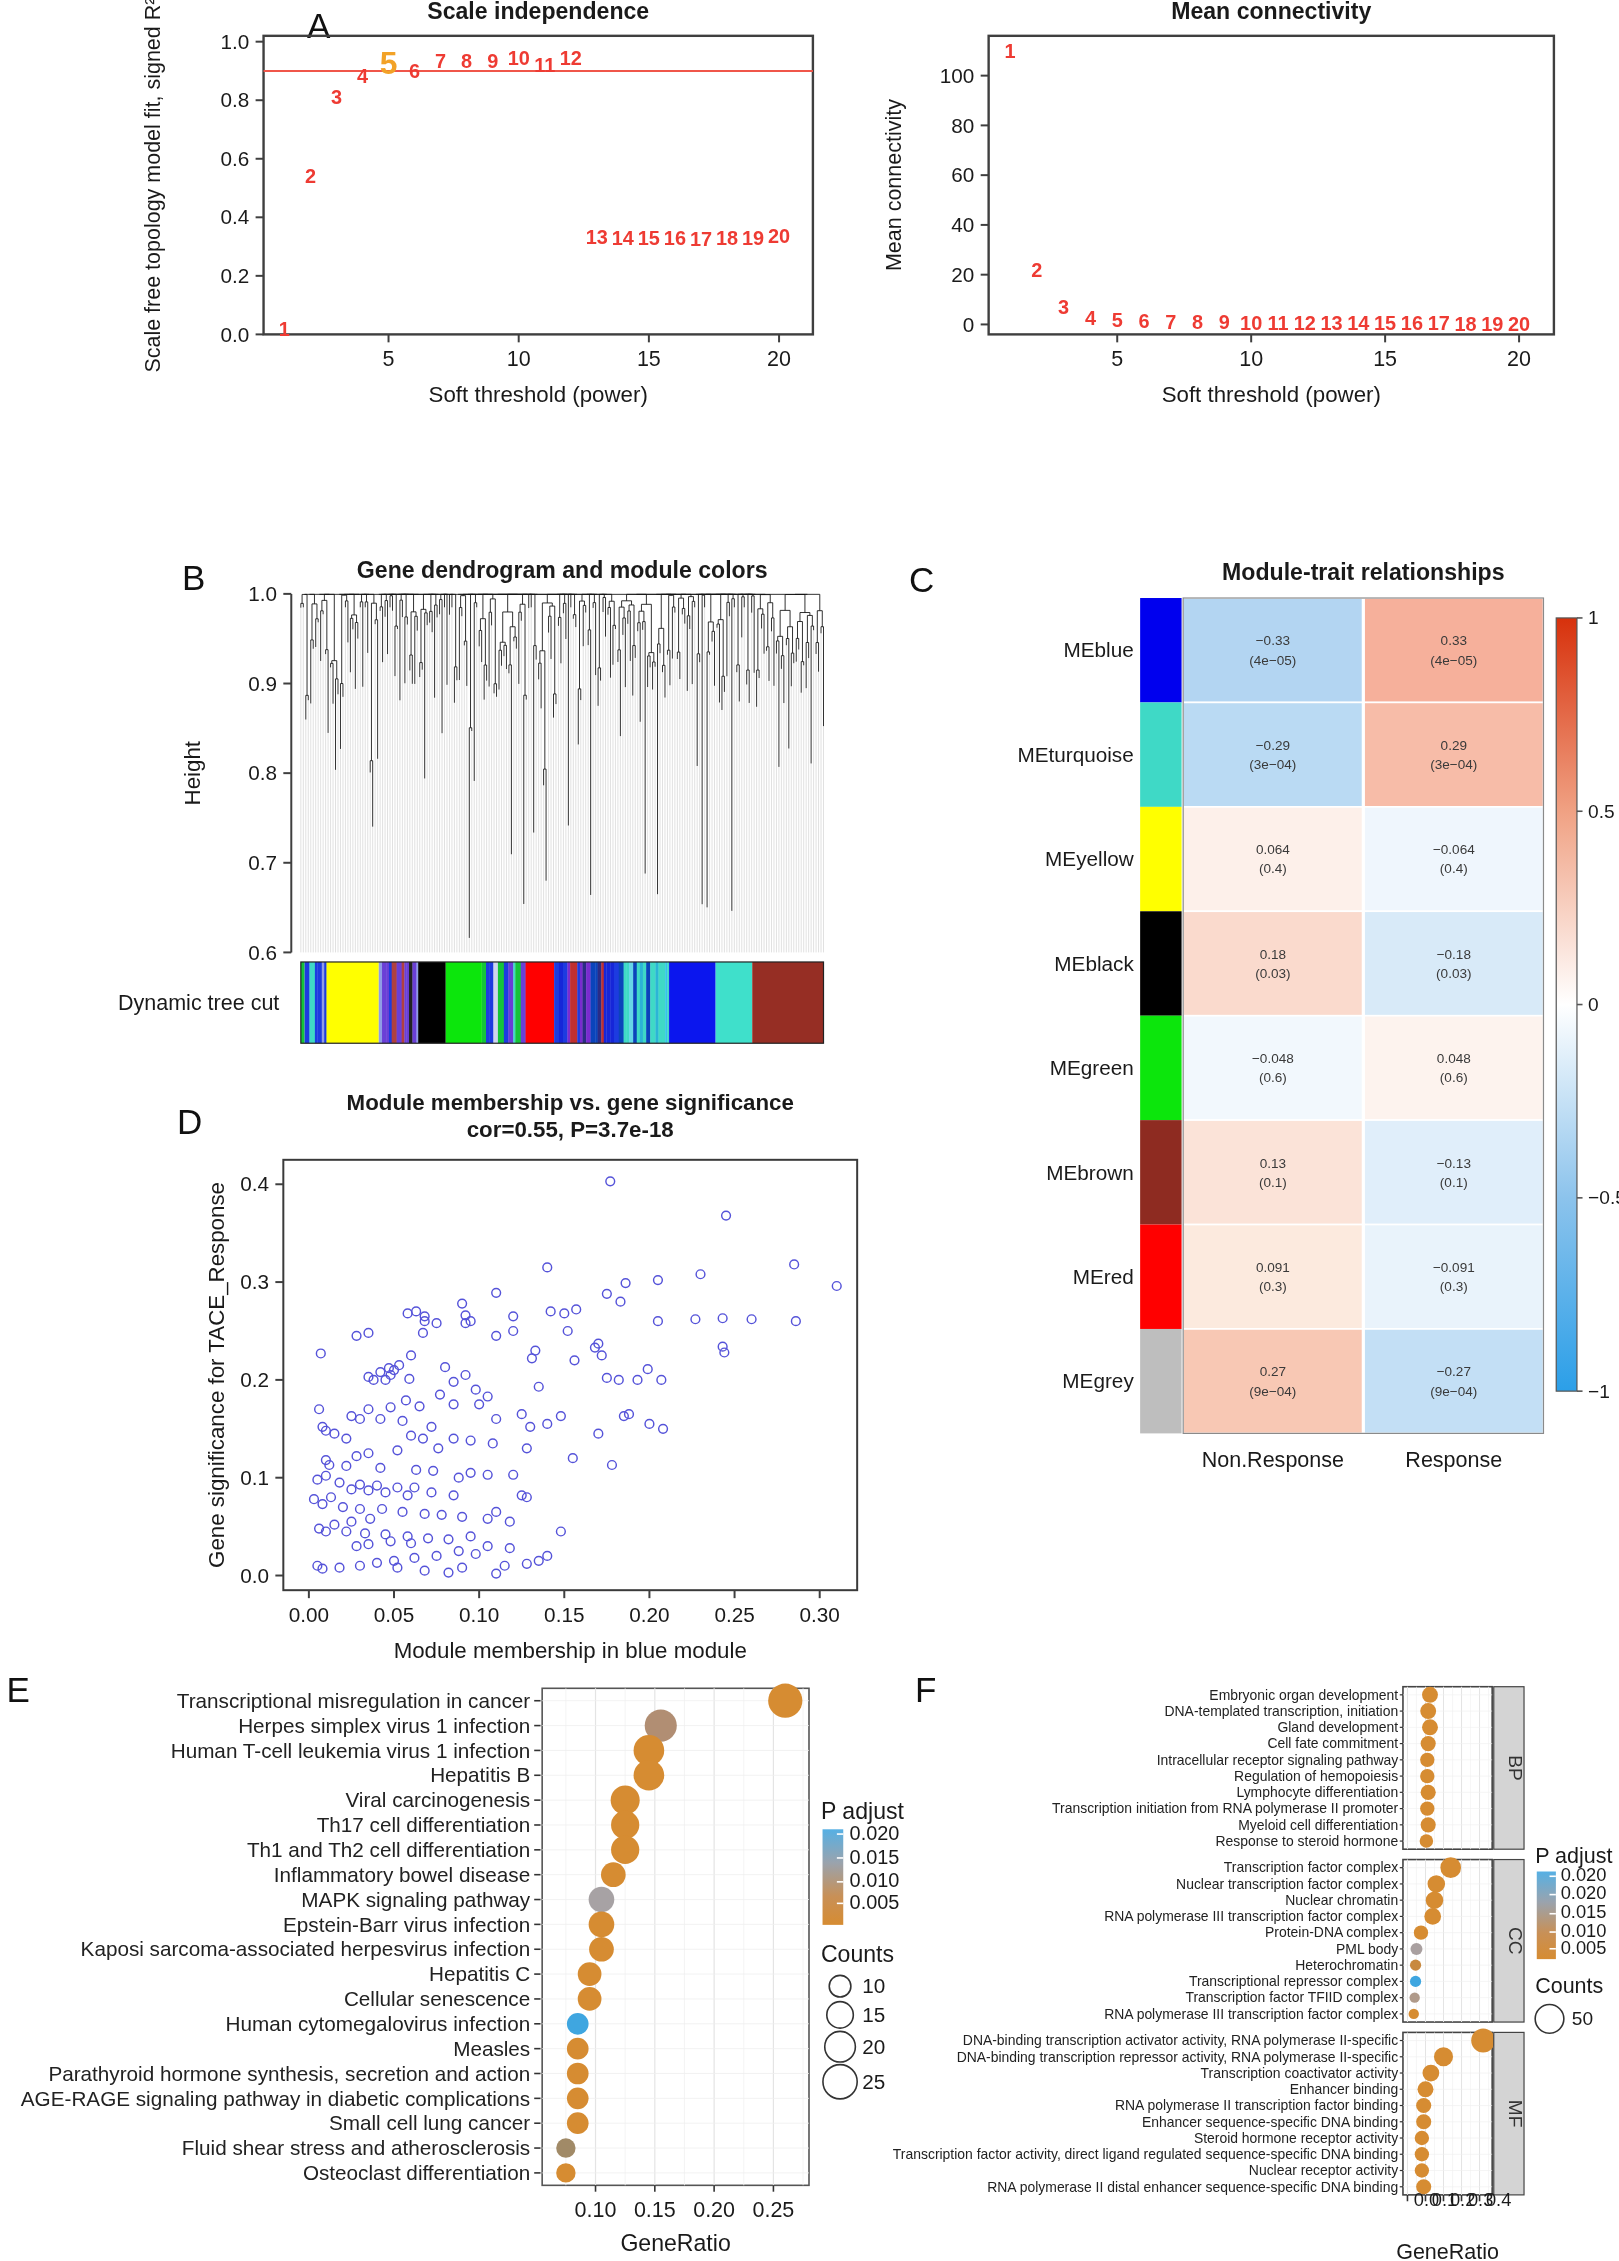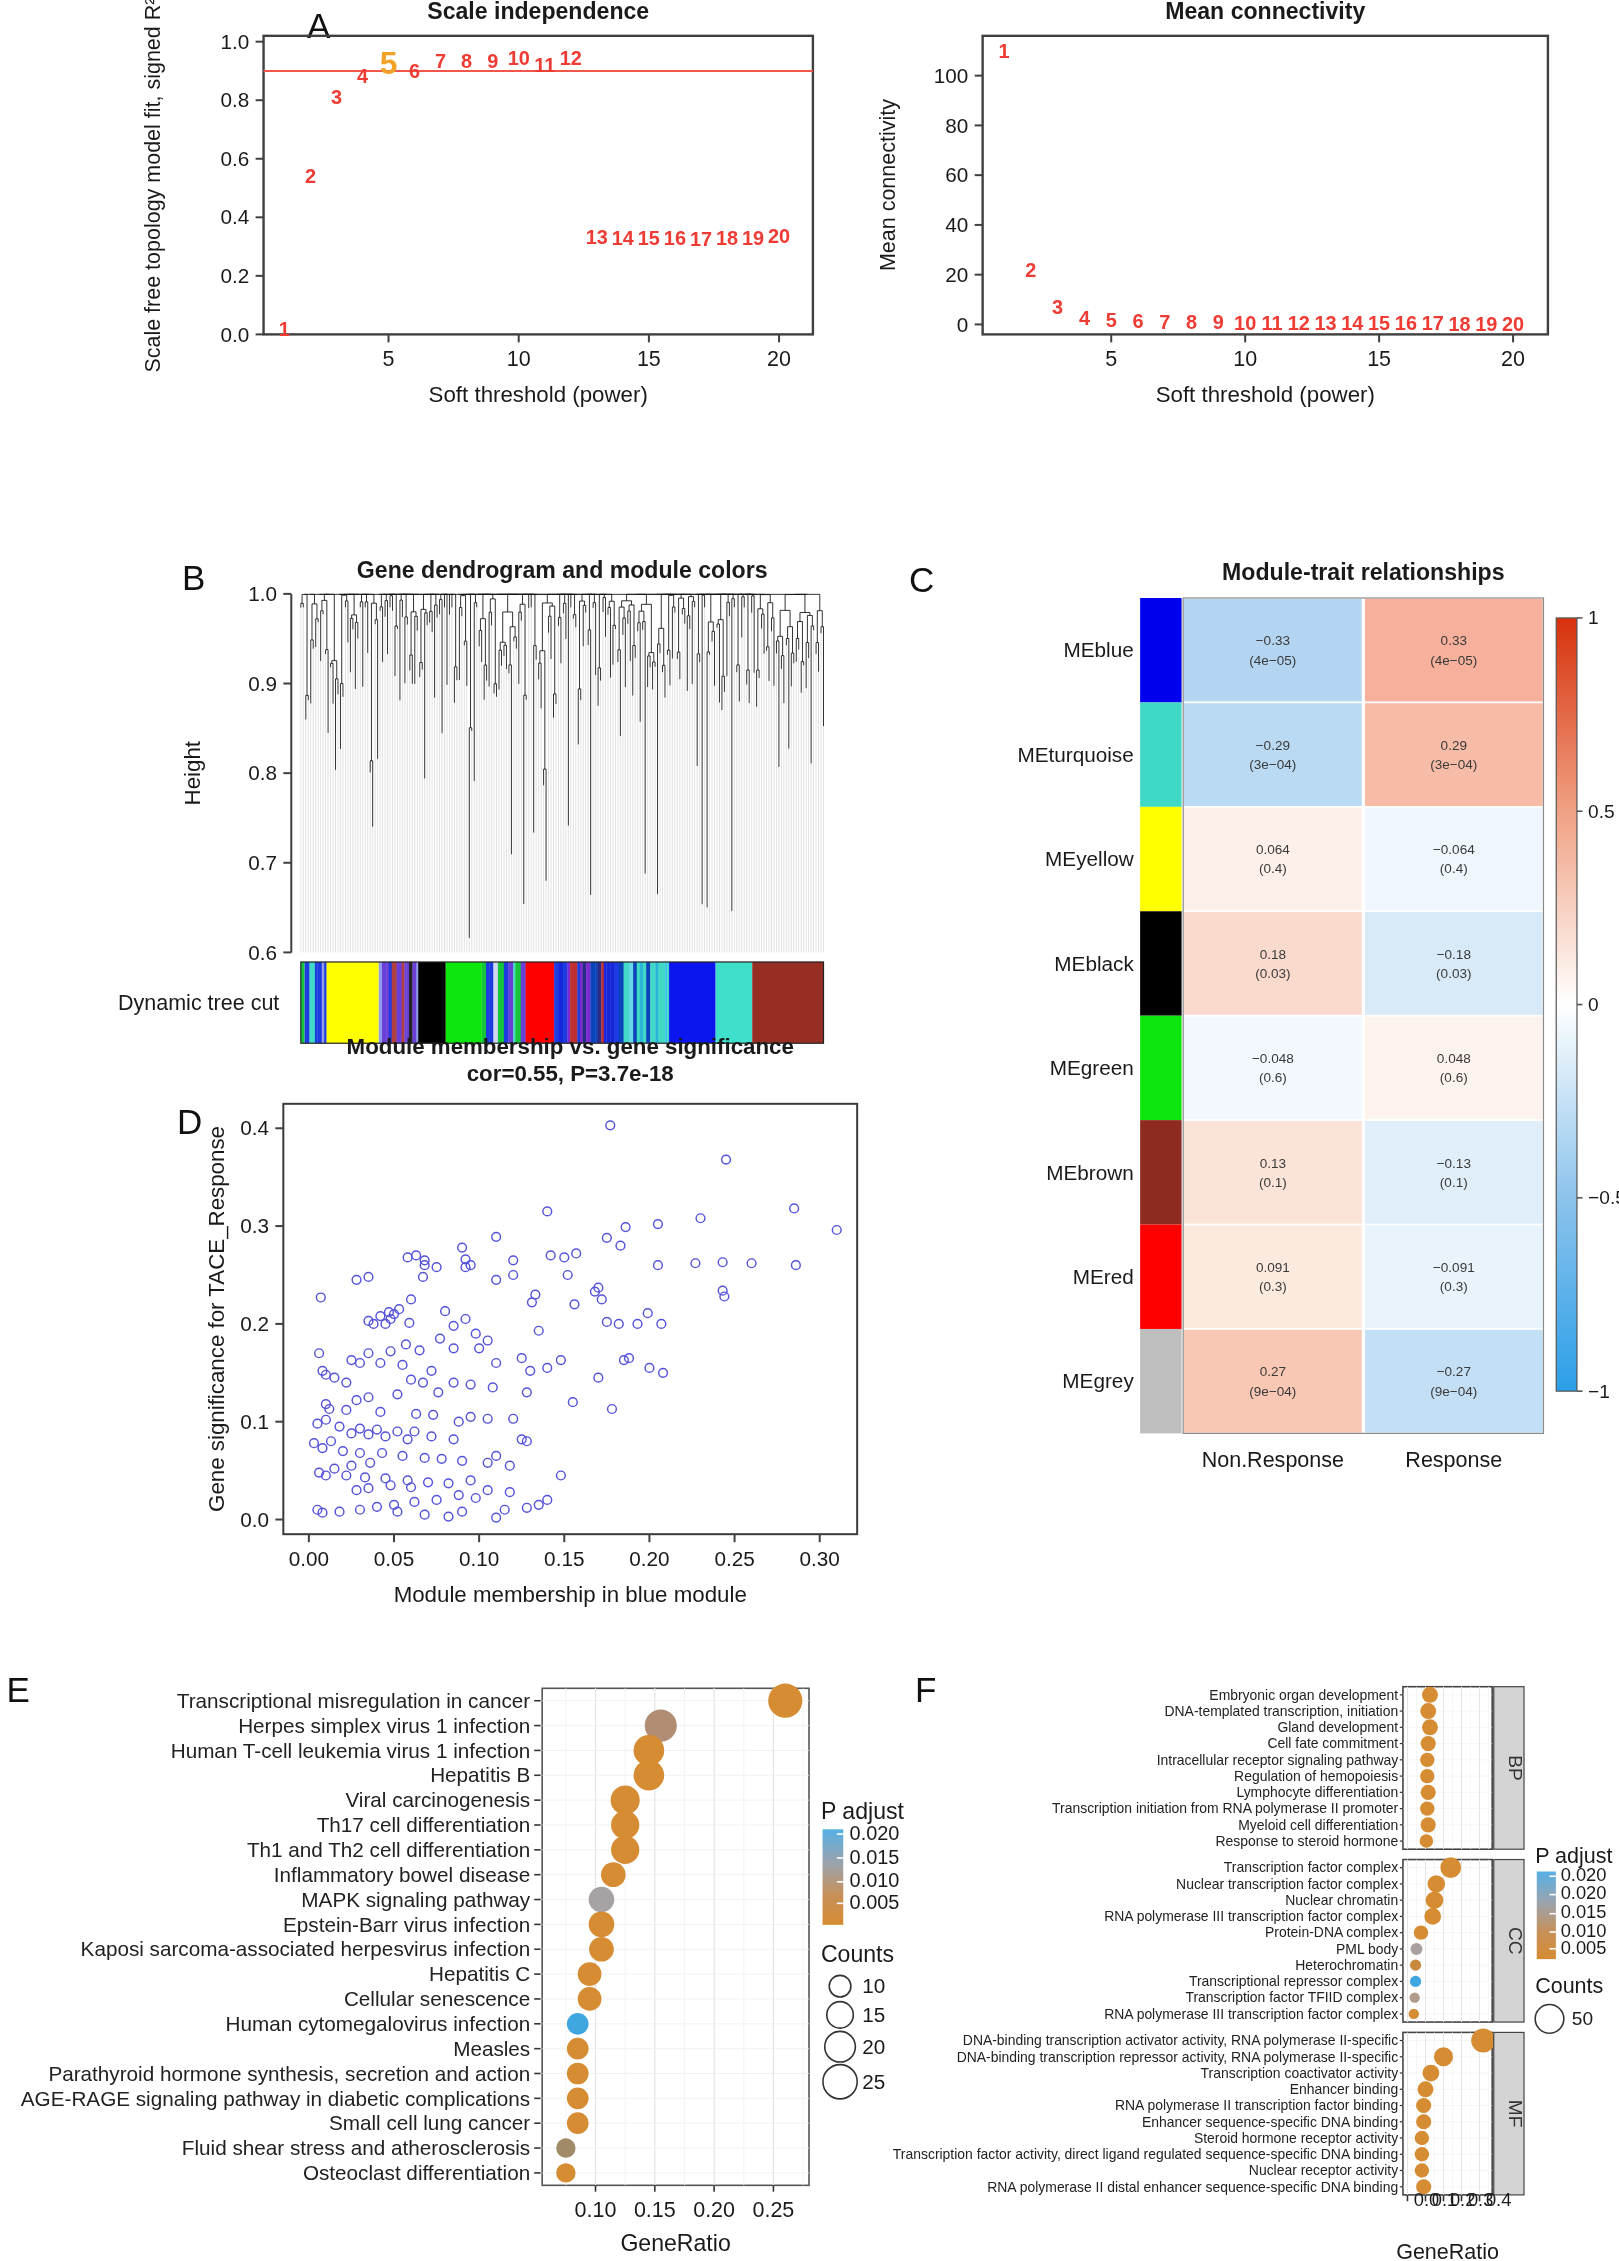--- a/index.html
+++ b/index.html
@@ -65,21 +65,21 @@
         <text x="621.2796208530806" y="307.67647058823525" text-anchor="middle" font-size="25" fill="#ee3b33" font-weight="700">14</text>
         <text x="653.9810426540284" y="307.67647058823525" text-anchor="middle" font-size="25" fill="#ee3b33" font-weight="700">15</text>
         <text x="686.6824644549763" y="307.67647058823525" text-anchor="middle" font-size="25" fill="#ee3b33" font-weight="700">16</text>
         <text x="719.3838862559242" y="308.4117647058823" text-anchor="middle" font-size="25" fill="#ee3b33" font-weight="700">17</text>
         <text x="752.085308056872" y="307.67647058823525" text-anchor="middle" font-size="25" fill="#ee3b33" font-weight="700">18</text>
         <text x="784.7867298578199" y="307.67647058823525" text-anchor="middle" font-size="25" fill="#ee3b33" font-weight="700">19</text>
         <text x="817.4881516587677" y="305.8382352941177" text-anchor="middle" font-size="25" fill="#ee3b33" font-weight="700">20</text>
       </svg></div>
 </div>
 <div class="panel" style="left:861px;top:0;width:709px;height:414px">
-  <div class="chart" id="chart-mc" style="left:2px;top:0;width:709px;height:414px"><svg width="709" height="414" viewBox="0 0 890 520">
+  <div class="chart" id="chart-mc" style="left:8px;top:0;width:709px;height:414px"><svg width="709" height="414" viewBox="0 0 890 520">
         <text x="505" y="24" text-anchor="middle" font-size="29" fill="#1a1a1a" font-weight="600">Mean connectivity</text>
         <rect x="150" y="45" width="710" height="375" fill="none" stroke="#3f3f3f" stroke-width="3"></rect>
         <line x1="140" y1="407.5" x2="150" y2="407.5" stroke="#3f3f3f" stroke-width="2.5"></line>
         <text x="132" y="416.5" text-anchor="end" font-size="26" fill="#1a1a1a" font-weight="400">0</text>
         <line x1="140" y1="345" x2="150" y2="345" stroke="#3f3f3f" stroke-width="2.5"></line>
         <text x="132" y="354" text-anchor="end" font-size="26" fill="#1a1a1a" font-weight="400">20</text>
         <line x1="140" y1="282.5" x2="150" y2="282.5" stroke="#3f3f3f" stroke-width="2.5"></line>
         <text x="132" y="291.5" text-anchor="end" font-size="26" fill="#1a1a1a" font-weight="400">40</text>
         <line x1="140" y1="220" x2="150" y2="220" stroke="#3f3f3f" stroke-width="2.5"></line>
         <text x="132" y="229" text-anchor="end" font-size="26" fill="#1a1a1a" font-weight="400">60</text>
@@ -1145,21 +1145,21 @@
         <line x1="848" y1="317.5" x2="855" y2="317.5" stroke="#555" stroke-width="2"></line>
         <text x="862" y="325.5" text-anchor="start" font-size="24" fill="#1a1a1a" font-weight="400">0.5</text>
         <line x1="848" y1="560" x2="855" y2="560" stroke="#555" stroke-width="2"></line>
         <text x="862" y="568" text-anchor="start" font-size="24" fill="#1a1a1a" font-weight="400">0</text>
         <line x1="848" y1="802.5" x2="855" y2="802.5" stroke="#555" stroke-width="2"></line>
         <text x="862" y="810.5" text-anchor="start" font-size="24" fill="#1a1a1a" font-weight="400">−0.5</text>
         <line x1="848" y1="1045" x2="855" y2="1045" stroke="#555" stroke-width="2"></line>
         <text x="862" y="1053" text-anchor="start" font-size="24" fill="#1a1a1a" font-weight="400">−1</text>
       </svg></div>
 </div>
-<div class="panel" style="left:104px;top:1028px;width:797px;height:582px">
+<div class="panel" style="left:104px;top:1084px;width:797px;height:582px">
   <div class="chart" id="chart-mmgs" style="left:0;top:0;width:797px;height:582px"><svg width="797" height="582" viewBox="0 0 1000 730">
         <text x="585" y="32" text-anchor="middle" font-size="28" fill="#1a1a1a" font-weight="600">Module membership vs. gene significance</text>
         <text x="585" y="66" text-anchor="middle" font-size="28" fill="#1a1a1a" font-weight="600">cor=0.55, P=3.7e-18</text>
         <rect x="225" y="95" width="720" height="540" fill="none" stroke="#3a3a3a" stroke-width="2.5"></rect>
         <line x1="215" y1="616.590909090909" x2="225" y2="616.590909090909" stroke="#3f3f3f" stroke-width="2.5"></line>
         <text x="207" y="625.590909090909" text-anchor="end" font-size="26" fill="#1a1a1a" font-weight="400">0.0</text>
         <line x1="215" y1="493.8636363636363" x2="225" y2="493.8636363636363" stroke="#3f3f3f" stroke-width="2.5"></line>
         <text x="207" y="502.8636363636363" text-anchor="end" font-size="26" fill="#1a1a1a" font-weight="400">0.1</text>
         <line x1="215" y1="371.1363636363636" x2="225" y2="371.1363636363636" stroke="#3f3f3f" stroke-width="2.5"></line>
         <text x="207" y="380.1363636363636" text-anchor="end" font-size="26" fill="#1a1a1a" font-weight="400">0.2</text>

